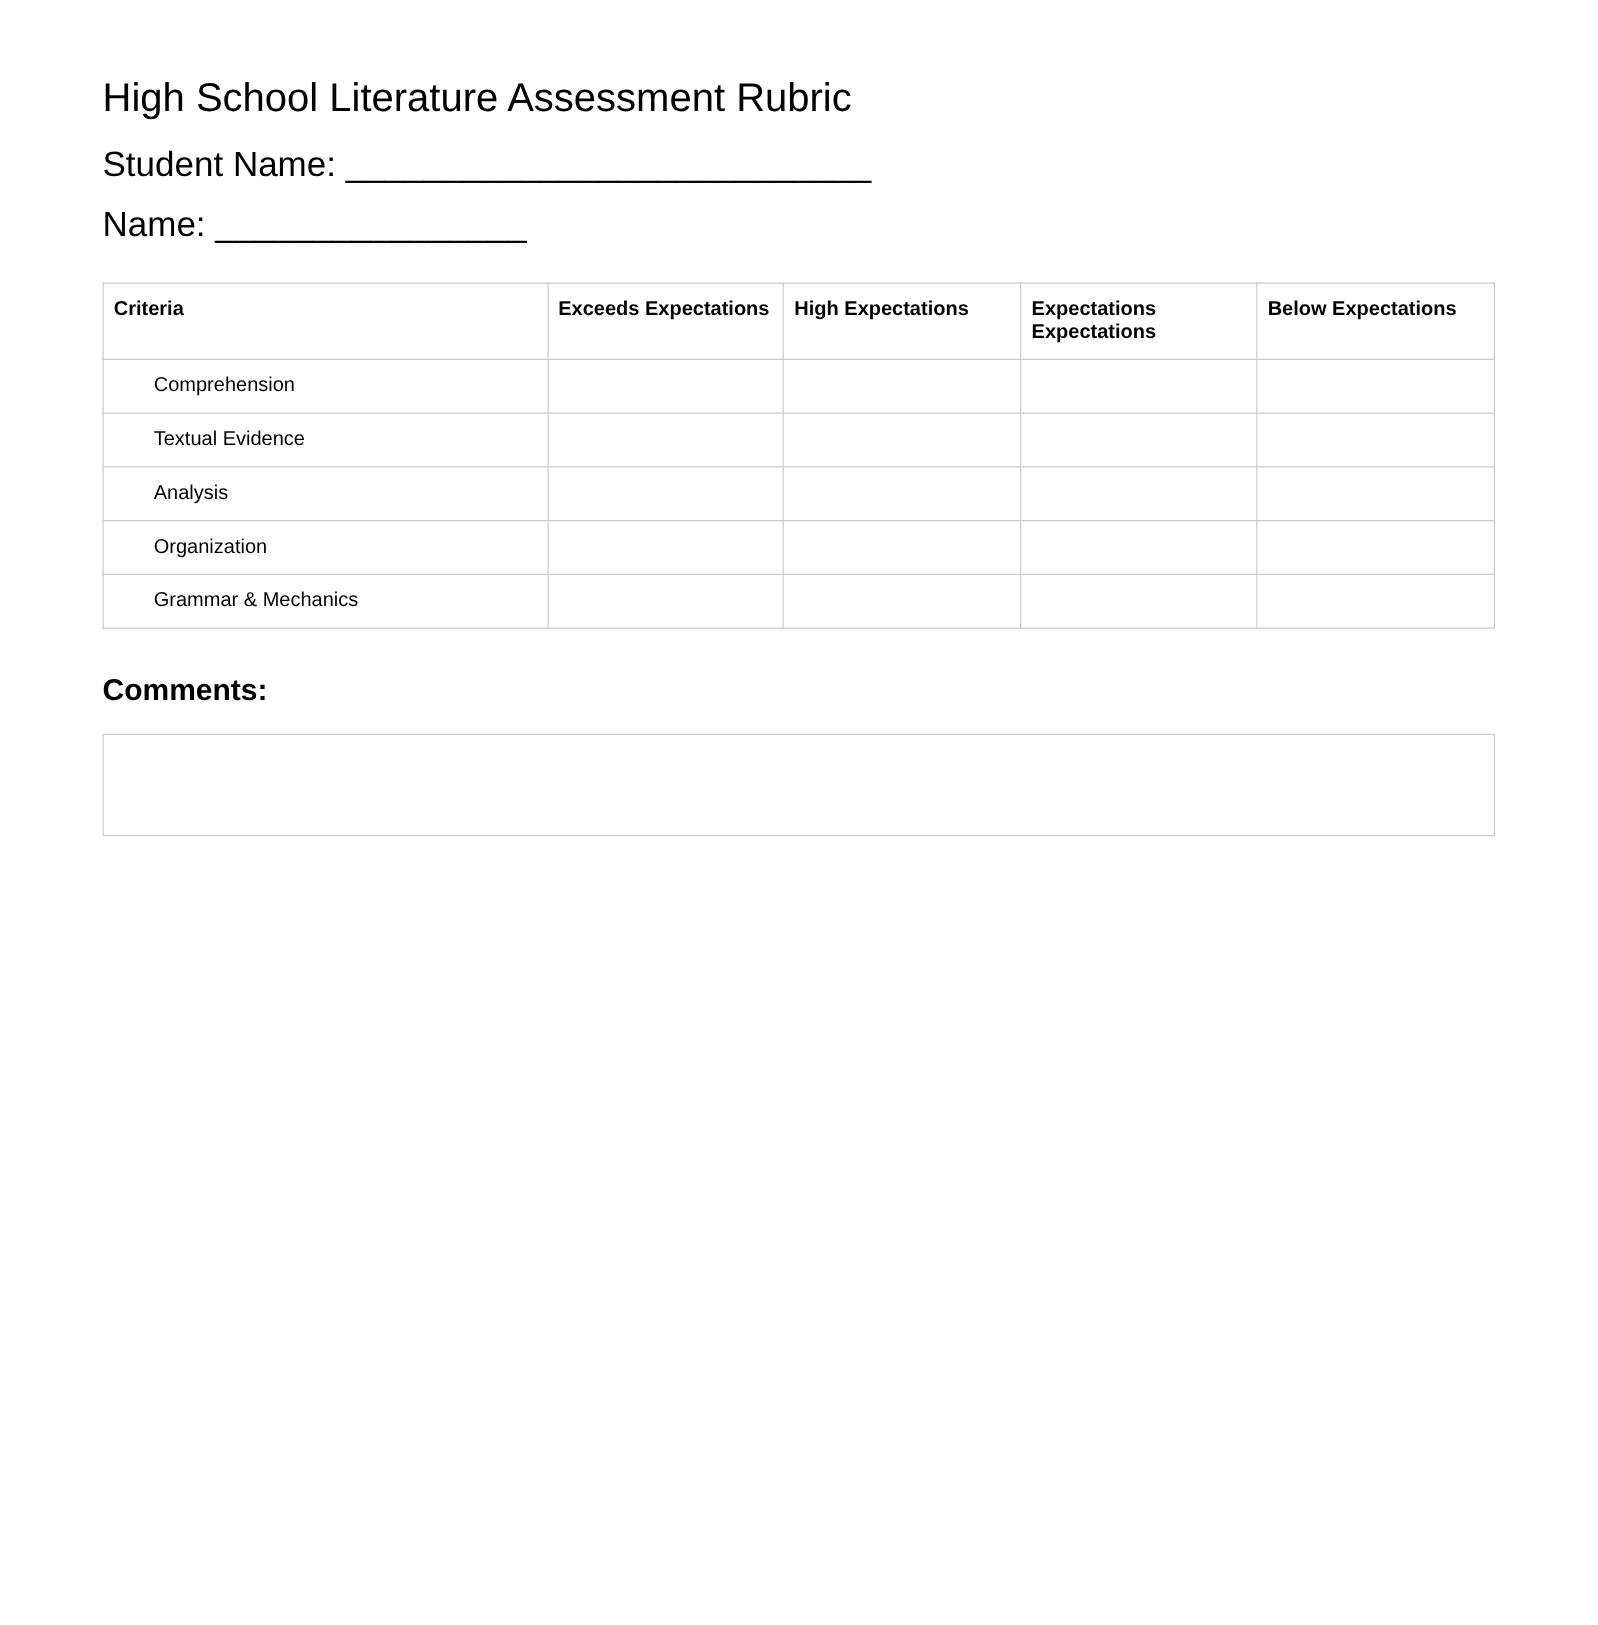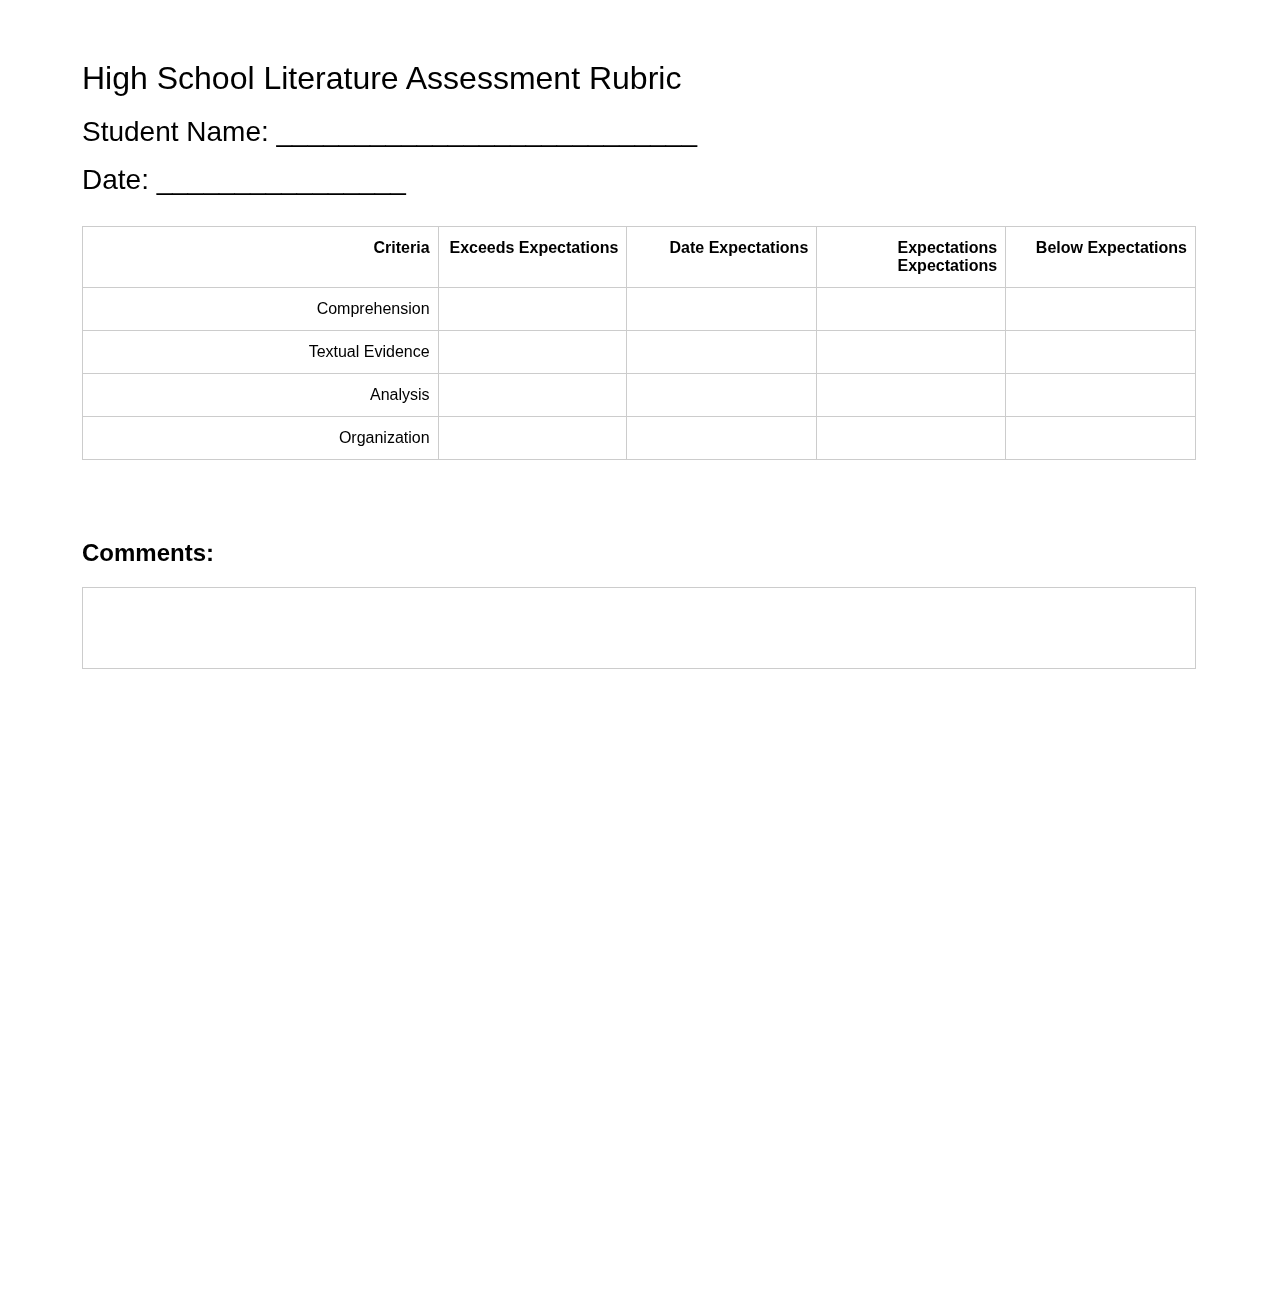--- a/index.html
+++ b/index.html
@@ -42,21 +42,21 @@
     table.rubric {
       position: absolute;
       top: 226px;
       left: 0;
       width: 1114px;
       border-collapse: collapse;
       font-size: 16px;
     }
     table.rubric th, table.rubric td {
       border: 1px solid #cccccc;
-      text-align: right;
+      text-align: left;
       vertical-align: top;
       padding: 12px 8px 0 8px;
       line-height: 18px;
     }
     table.rubric th {
       font-weight: bold;
       height: 48px;
     }
     table.rubric td {
       height: 30px;
@@ -86,35 +86,35 @@
       background: #ffffff;
     }
   </style>
 </head>
 <body>
 
 <div class="page">
   <h1>High School Literature Assessment Rubric</h1>
 
   <div class="field-line f-name">Student Name: ___________________________</div>
-  <div class="field-line f-date">Date: ________________</div>
+  <div class="field-line f-date">Name: ________________</div>
 
   <table class="rubric">
     <colgroup>
       <col class="c0">
         <col class="c1">
         <col class="c2">
         <col class="c3">
         <col class="c4">
     </colgroup>
     <thead>
       <tr>
         <th>Criteria</th>
         <th>Exceeds Expectations</th>
-        <th>Date Expectations</th>
+        <th>High Expectations</th>
         <th>Expectations Expectations</th>
         <th>Below Expectations</th>
       </tr>
     </thead>
     <tbody>
       <tr>
         <td>Comprehension</td>
         <td></td>
         <td></td>
         <td></td>
@@ -134,18 +134,25 @@
         <td></td>
         <td></td>
       </tr>
       <tr>
         <td>Organization</td>
         <td></td>
         <td></td>
         <td></td>
         <td></td>
       </tr>
+      <tr>
+        <td>Grammar &amp; Mechanics</td>
+        <td></td>
+        <td></td>
+        <td></td>
+        <td></td>
+      </tr>
     </tbody>
   </table>
 
   <h2 class="comments-label">Comments:</h2>
   <div class="comments-box"></div>
 </div>
 
 </body></html>

